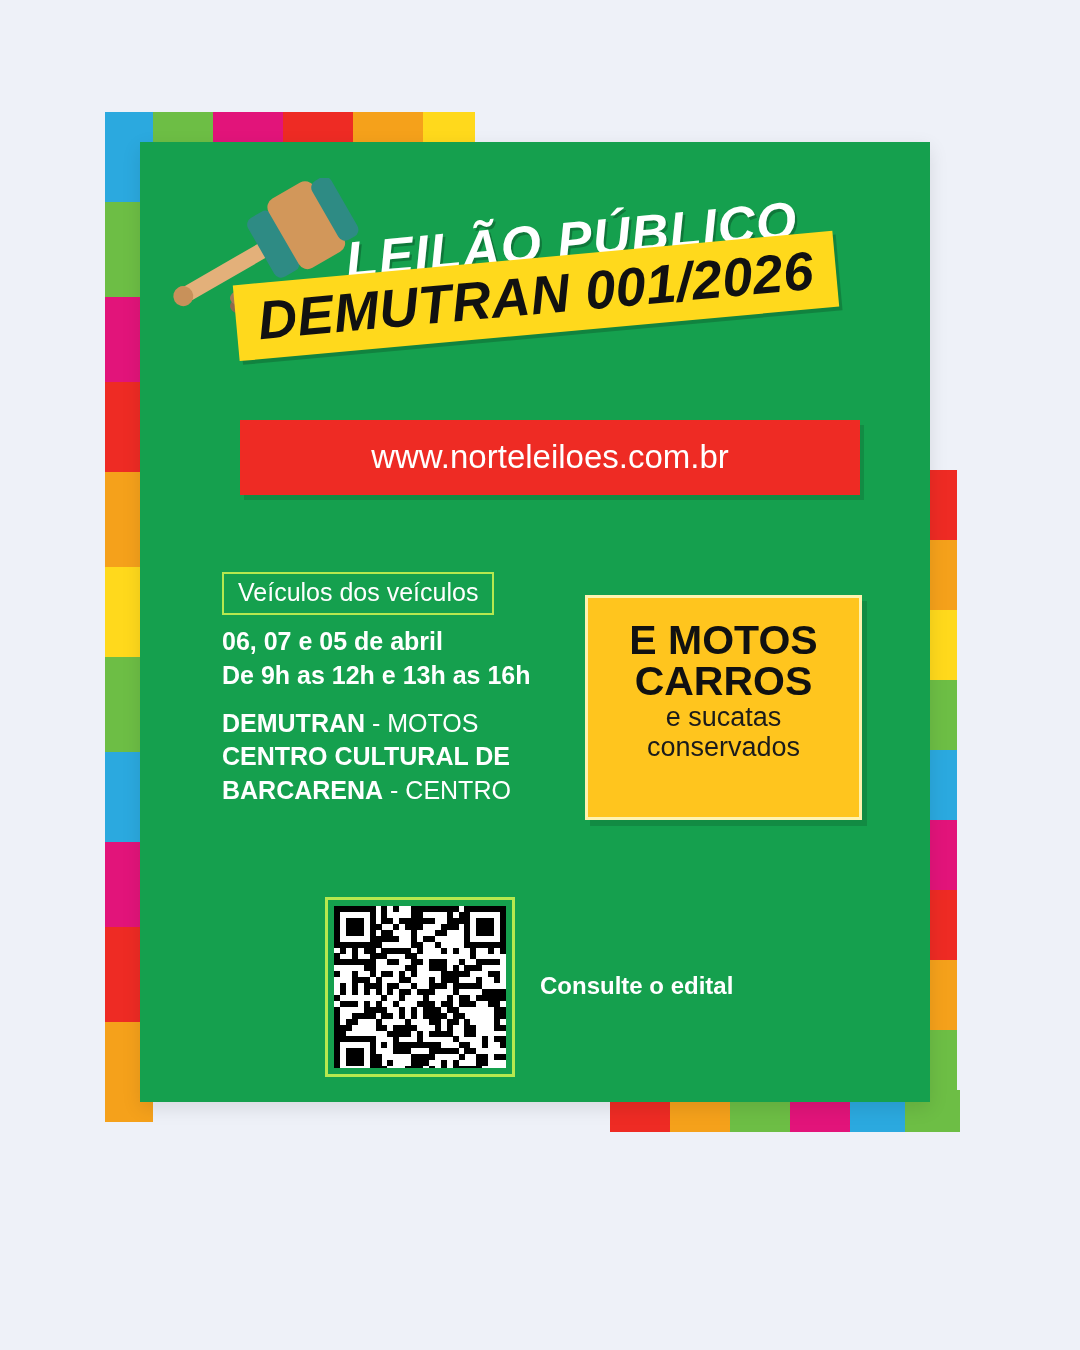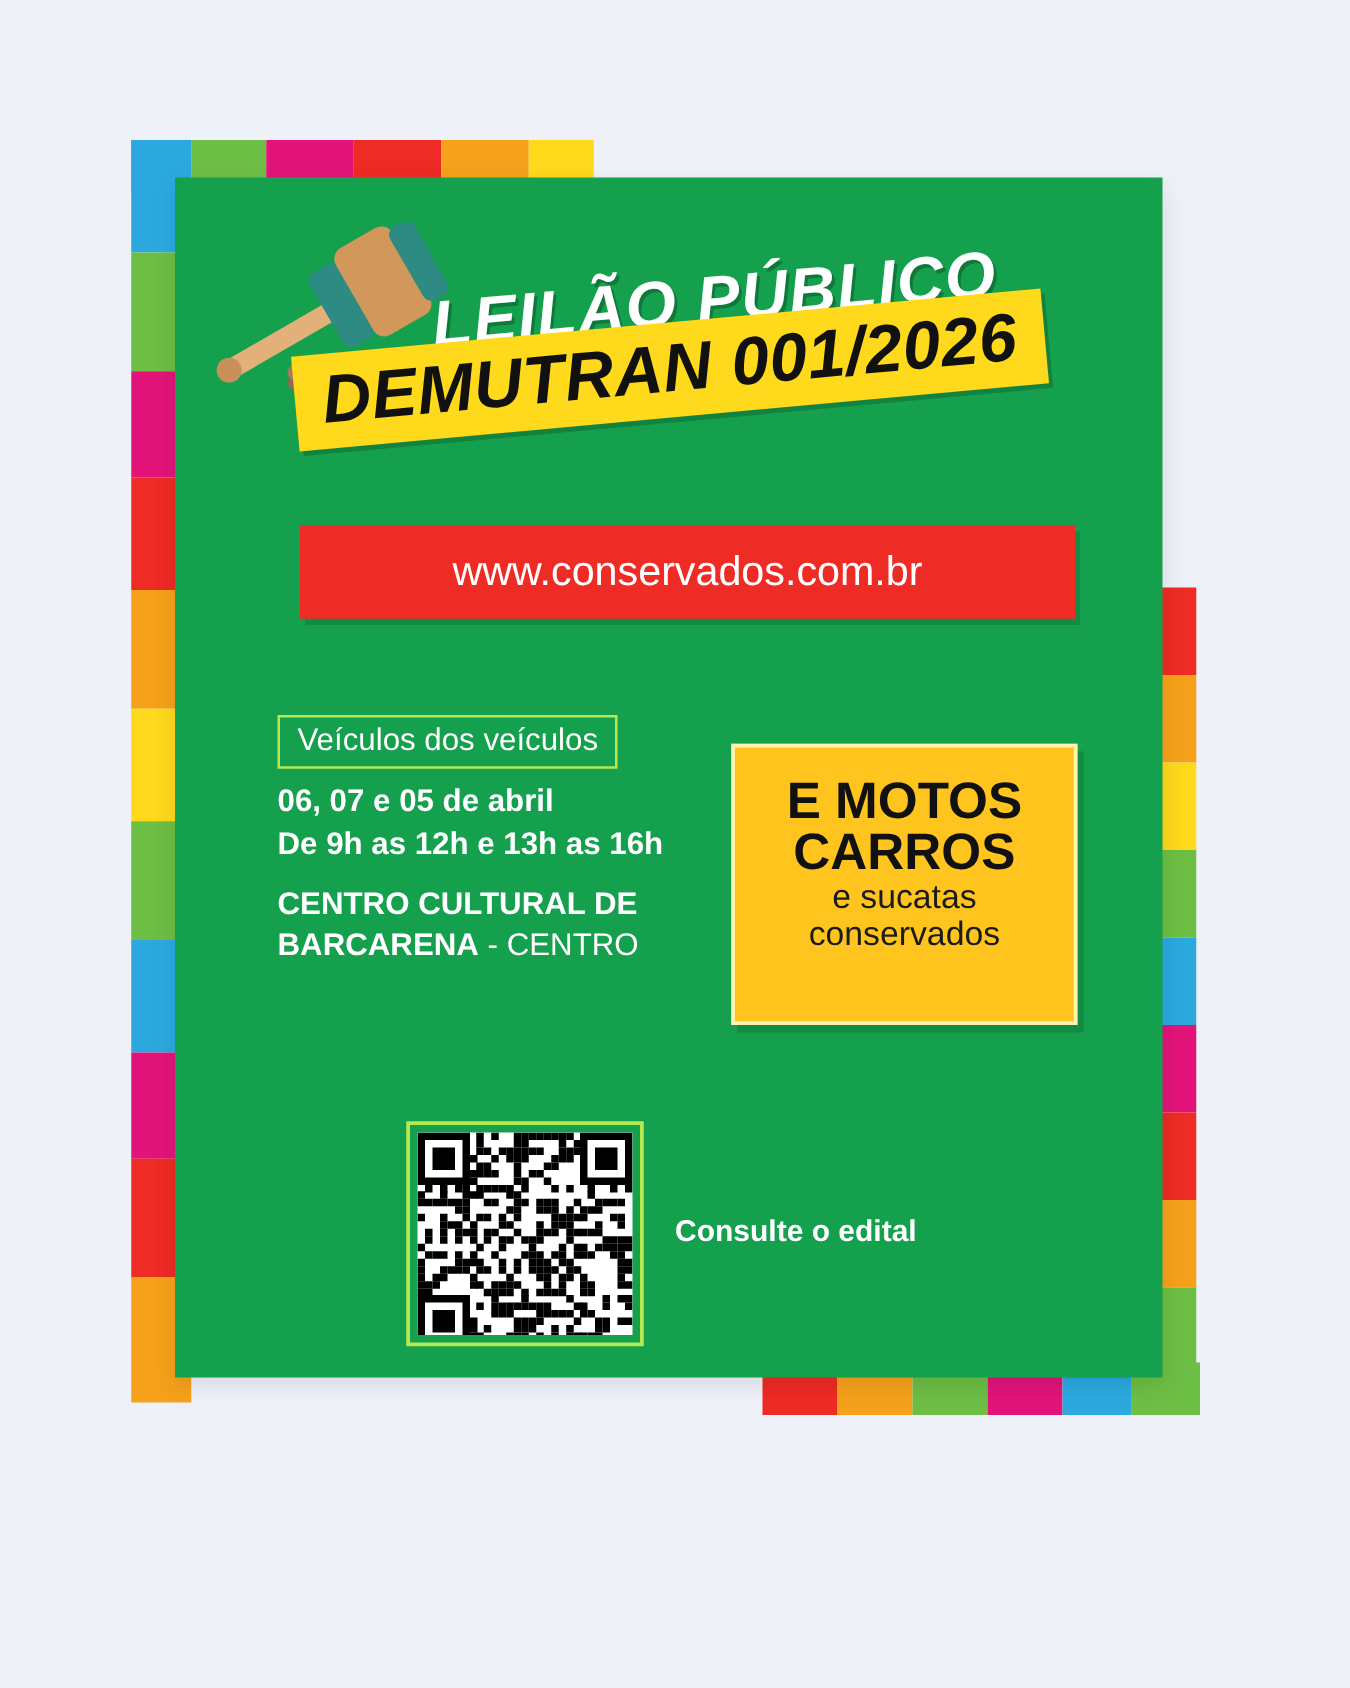--- a/index.html
+++ b/index.html
@@ -313,28 +313,31 @@
   </div>
 
   <div class="title-block">
     <div class="title-line1">LEILÃO PÚBLICO</div>
     <div class="title-line2-wrap">
       <div class="title-line2">DEMUTRAN 001/2026</div>
     </div>
   </div>
 
   <div class="date-banner">
-    <div class="date-line2">www.conservados.com.br</div>
+    <div class="date-line2">www.norteleiloes.com.br</div>
   </div>
 
   <div class="info-col">
     <div class="tagbox">Veículos dos veículos</div>
     <div class="info-strong">06, 07 e 05 de abril</div>
     <div class="info-strong">De 9h as 12h e 13h as 16h</div>
     <div class="spacer-14"></div>
+    <div class="info-mixed">
+      <b>DEMUTRAN</b><span> - MOTOS</span>
+    </div>
     <div class="info-mixed">
       <b>CENTRO CULTURAL DE BARCARENA</b><span> - CENTRO</span>
     </div>
   </div>
 
   <div class="yellow-box">
     <div class="yb-title">E MOTOS</div>
     <div class="yb-title">CARROS</div>
     <div class="yb-sub" style="margin-top:0">e sucatas</div>
     <div class="yb-sub" style="margin-top:0">conservados</div>

